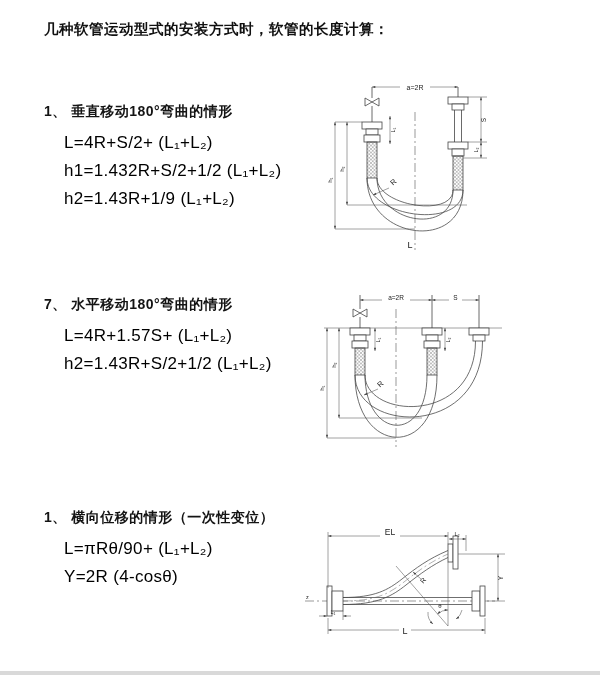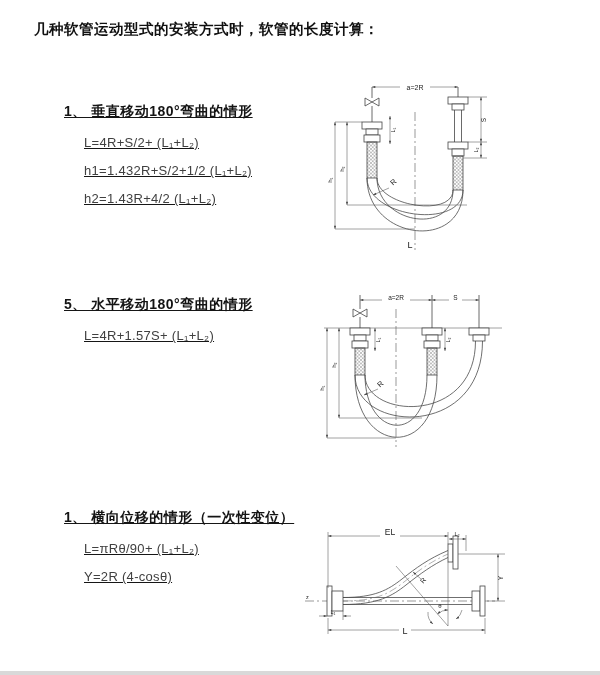--- a/index.html
+++ b/index.html
@@ -2,56 +2,57 @@
 <html><head>
 <meta charset="utf-8">
 <style>
   html,body{margin:0;padding:0;}
   body{
     width:600px;height:675px;position:relative;background:#ffffff;
     font-family:"Liberation Sans","DejaVu Sans",sans-serif;color:#161616;
     overflow:hidden;
   }
   .page-title{
-    position:absolute;left:34px;top:20px;font-size:14.5px;font-weight:700;
+    position:absolute;left:44px;top:20px;font-size:14.5px;font-weight:700;
     letter-spacing:0.5px;color:#111;
   }
-  .section{position:absolute;left:64px;text-decoration:underline;}
+  .section{position:absolute;left:44px;}
   .sec1{top:103px;}
   .sec2{top:296px;}
   .sec3{top:509px;}
   .sec-heading{font-size:14px;font-weight:700;color:#141414;letter-spacing:0.5px;white-space:nowrap;}
   .formulas{margin:8px 0 0 20px;}
-  .formula{font-size:13px;color:#404040;height:28px;line-height:28px;white-space:nowrap;letter-spacing:0.3px;}
+  .formula{font-size:17px;color:#000000;height:28px;line-height:28px;white-space:nowrap;letter-spacing:0.3px;}
   .diagram{position:absolute;}
   .d1{left:315px;top:72px;width:258px;height:192px;}
   .d2{left:312px;top:283px;width:270px;height:172px;}
   .d3{left:300px;top:518px;width:292px;height:170px;}
   svg{display:block;width:100%;height:100%;}
   svg text{font-family:"Liberation Sans","DejaVu Sans",sans-serif;fill:#222;}
   .bottom-edge{position:absolute;left:0;top:671px;width:600px;height:4px;background:#d9d9d9;}
 </style>
 </head>
 <body>
 
 <div class="page-title">几种软管运动型式的安装方式时，软管的长度计算：</div>
 
 <div class="section sec1">
   <div class="sec-heading">1、 垂直移动180°弯曲的情形</div>
   <div class="formulas">
     <div class="formula">L=4R+S/2+ (L₁+L₂)</div>
     <div class="formula">h1=1.432R+S/2+1/2 (L₁+L₂)</div>
-    <div class="formula">h2=1.43R+4/2 (L₁+L₂)</div>
+    <div class="formula">h2=1.43R+1/9 (L₁+L₂)</div>
   </div>
 </div>
 
 <div class="section sec2">
-  <div class="sec-heading">5、 水平移动180°弯曲的情形</div>
+  <div class="sec-heading">7、 水平移动180°弯曲的情形</div>
   <div class="formulas">
     <div class="formula">L=4R+1.57S+ (L₁+L₂)</div>
+    <div class="formula">h2=1.43R+S/2+1/2 (L₁+L₂)</div>
   </div>
 </div>
 
 <div class="section sec3">
   <div class="sec-heading">1、 横向位移的情形（一次性变位）</div>
   <div class="formulas">
     <div class="formula">L=πRθ/90+ (L₁+L₂)</div>
     <div class="formula">Y=2R (4-cosθ)</div>
   </div>
 </div>

